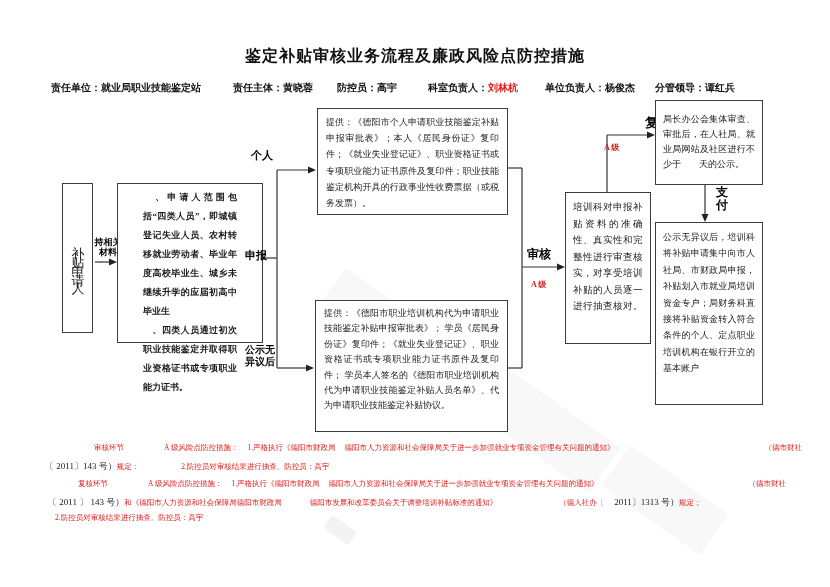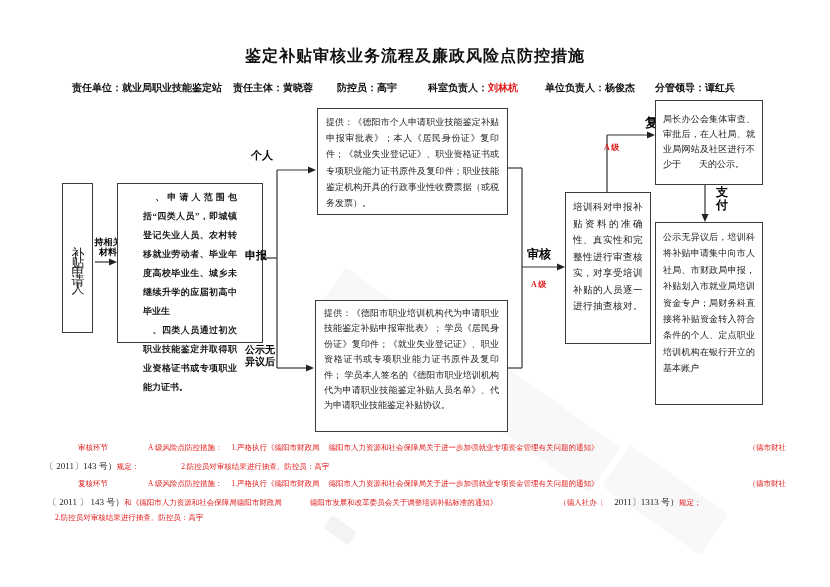--- a/index.html
+++ b/index.html
@@ -46,21 +46,21 @@
 </head>
 <body>
 
 <div class="abs wm" style="left:360px;top:260px;width:60px;height:150px;"></div>
 <div class="abs wm" style="left:520px;top:360px;width:55px;height:140px;"></div>
 <div class="abs wm" style="left:640px;top:440px;width:50px;height:120px;"></div>
 <div class="abs wm wm2" style="left:332px;top:515px;width:16px;height:30px;"></div>
 
 <div class="abs doc-title">鉴定补贴审核业务流程及廉政风险点防控措施</div>
 
-<div class="abs hdr" style="left:72px;">责任单位：就业局职业技能鉴定站</div>
+<div class="abs hdr" style="left:51px;">责任单位：就业局职业技能鉴定站</div>
 <div class="abs hdr" style="left:233px;">责任主体：黄晓蓉</div>
 <div class="abs hdr" style="left:337px;">防控员：高宇</div>
 <div class="abs hdr" style="left:428px;"><span>科室负责人：</span><span class="red">刘林杭</span></div>
 <div class="abs hdr" style="left:545px;">单位负责人：杨俊杰</div>
 <div class="abs hdr" style="left:655px;">分管领导：谭红兵</div>
 
 <svg class="overlay" width="830" height="587">
   <g stroke="#333" stroke-width="1.2" fill="none">
     <line x1="95" y1="262" x2="111" y2="262"></line>
     <line x1="250" y1="258" x2="277" y2="258"></line>
@@ -110,21 +110,21 @@
 
 <div class="abs flabel lab-recheck">复核</div>
 <div class="abs grade grade-recheck">A 级</div>
 
 <div class="abs fbox approve">局长办公会集体审查、审批后，在人社局、就业局网站及社区进行不少于　　天的公示。</div>
 
 <div class="abs flabel lab-pay">支付</div>
 
 <div class="abs fbox payment">公示无异议后，培训科将补贴申请集中向市人社局、市财政局申报，补贴划入市就业局培训资金专户；局财务科直接将补贴资金转入符合条件的个人、定点职业培训机构在银行开立的基本账户</div>
 
-<div class="abs ann" style="left:78px;top:443px;align-items:flex-end;">
+<div class="abs ann" style="left:94px;top:443px;align-items:flex-end;">
   <span>审核环节</span>
   <span style="margin-left:40px;">A 级风险点防控措施：</span>
   <span style="margin-left:9px;">1.严格执行《德阳市财政局</span>
   <span style="margin-left:9px;">德阳市人力资源和社会保障局关于进一步加强就业专项资金管理有关问题的通知》</span>
   <span style="margin-left:150px;">（德市财社</span>
 </div>
 
 <div class="abs ann" style="left:45px;top:460px;">
   <span class="blk">〔 2011〕143 号）</span>
   <span>规定：</span>

